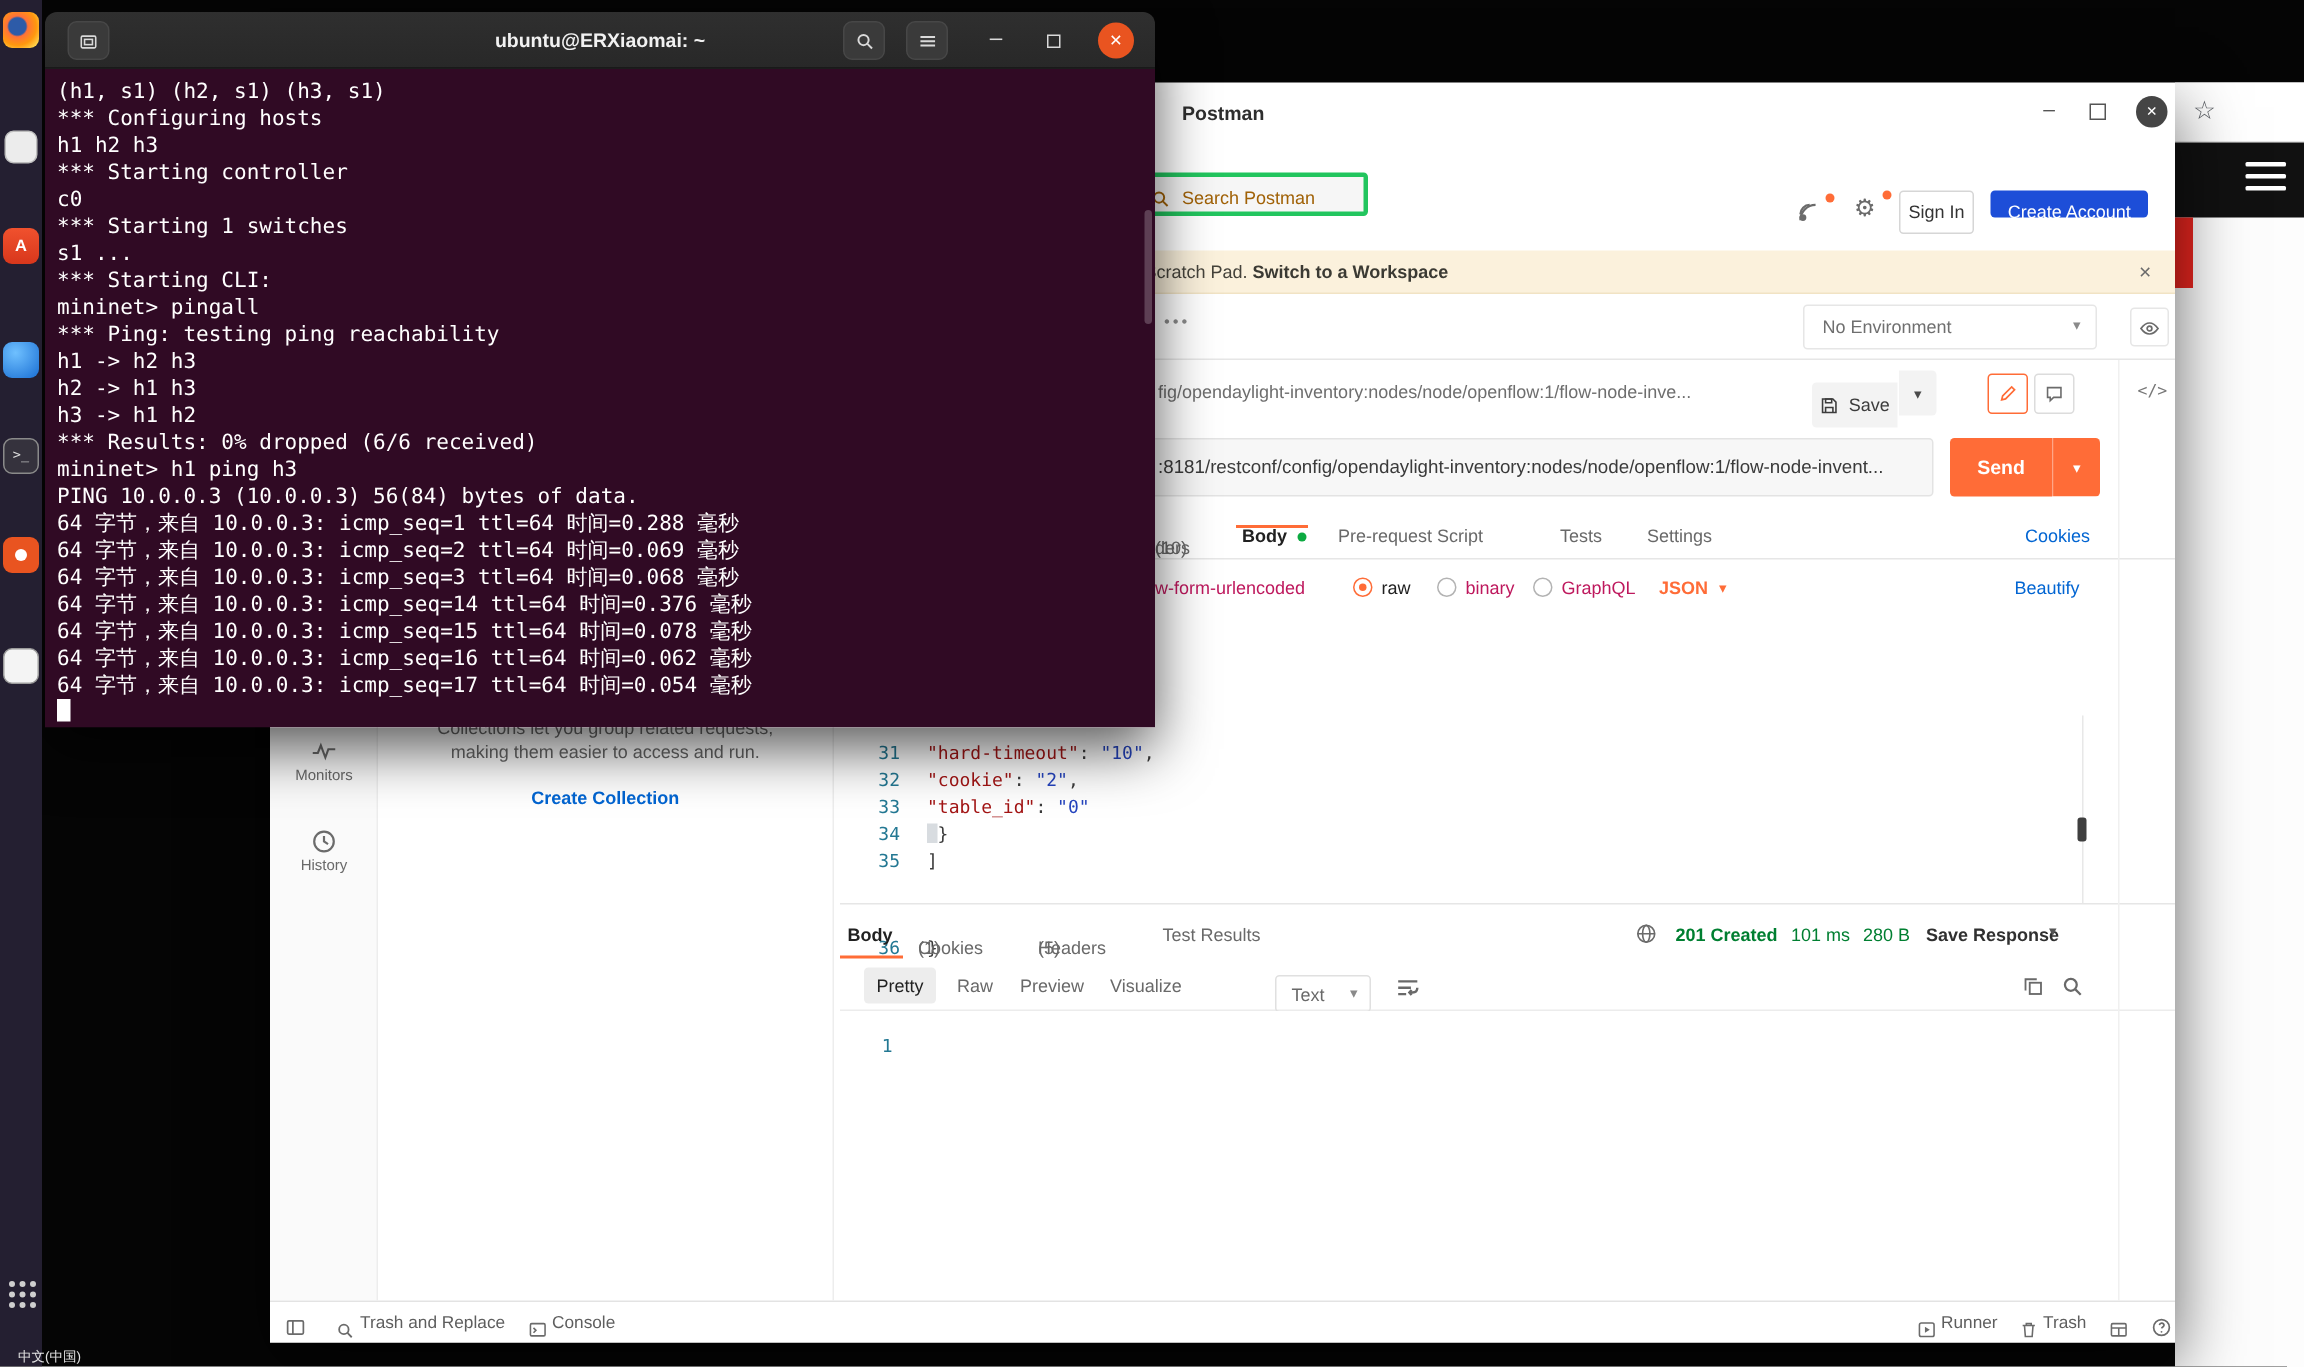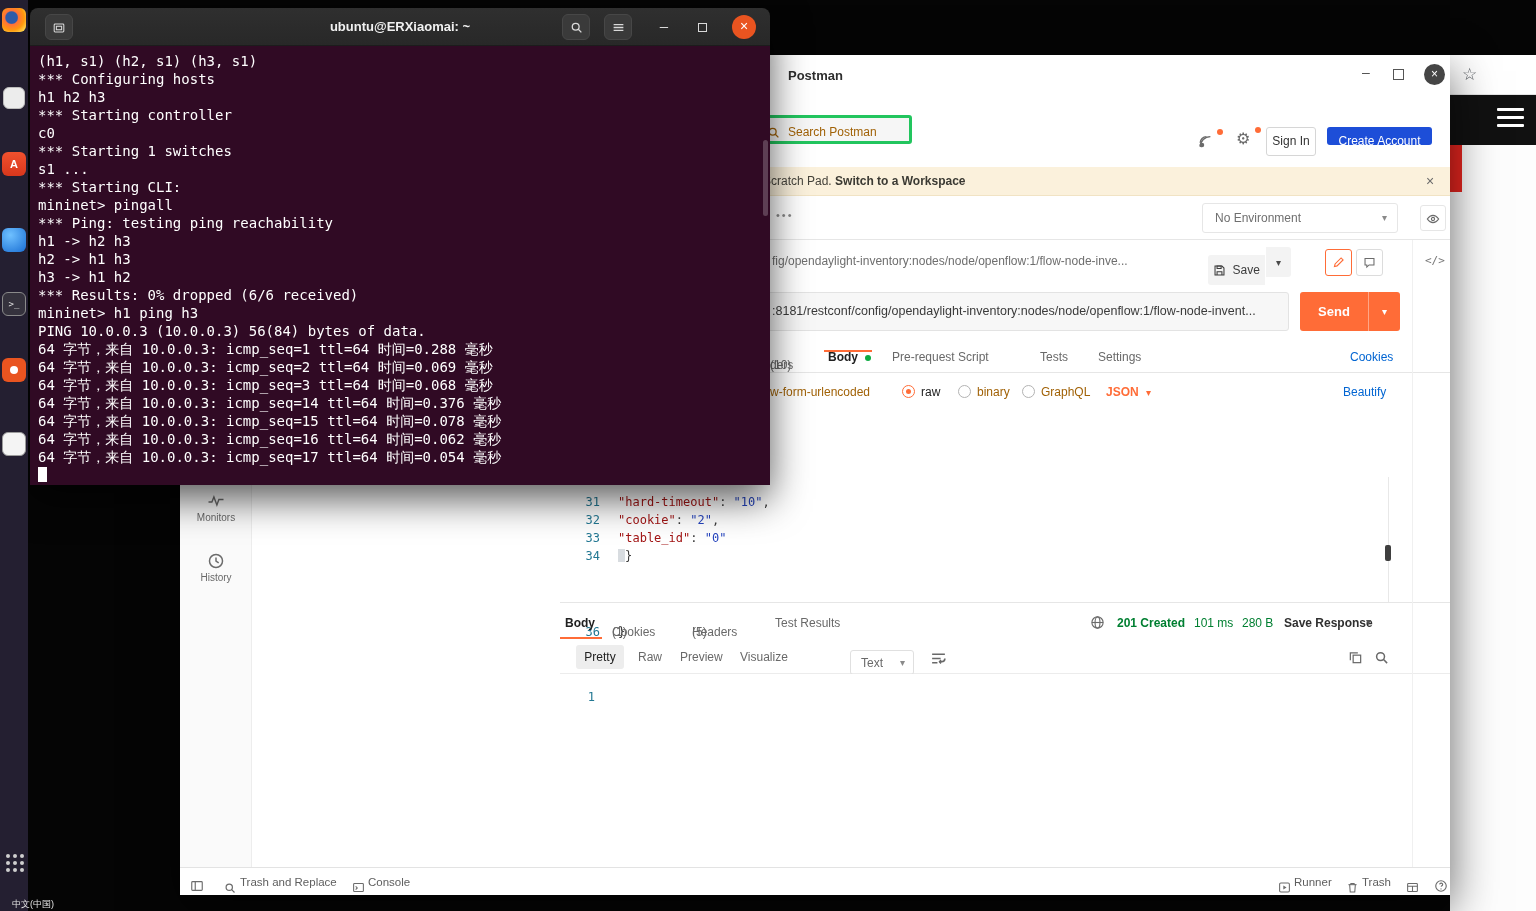--- a/index.html
+++ b/index.html
@@ -86,21 +86,21 @@
 
   .reqtabs{left:380px;top:287px;width:890px;height:31px;border-bottom:1px solid #e6e6e6}
   .reqtabs span{position:absolute;top:8px;color:#696969}
   .gcount{color:#007f31}
   .tab-on{color:#212121!important;font-weight:bold}
   .gdot{position:absolute;width:6px;height:6px;border-radius:50%;background:#0caa41}
   .uline{position:absolute;height:2px;background:#ff6c37;bottom:-1px}
   .link{color:#0265d2!important}
 
   .btrow{left:380px;top:320px;width:890px;height:36px}
-  .btrow span{position:absolute;top:10px;color:#a16207}
+  .btrow span{position:absolute;top:10px;color:#be185d}
   .radio{position:absolute;top:12px;width:13px;height:13px;border-radius:50%;border:1.5px solid #b3b3b3}
   .radio.on{border-color:#ff6c37}
   .radio.on::after{content:"";display:block;width:5px;height:5px;border-radius:50%;background:#ff6c37;margin:2.5px auto}
   .fmt{color:#ff6c37!important;font-weight:bold}
 
   .editor{left:380px;top:367px;width:835px;height:180px;background:#fff;font-family:"DejaVu Sans Mono","Liberation Mono",monospace;font-size:12px}
   .edrow{position:absolute;left:0;width:100%;height:18px;line-height:18px}
   .ednum{display:inline-block;width:40px;text-align:right;color:#237893}
   .edcode{position:absolute;left:58px;top:0}
   .tk-key{color:#a31515}
@@ -260,20 +260,21 @@
     <span class="fmt" style="left:546px">JSON</span>
     <span class="fmt chev" style="left:586px;top:12px">▾</span>
     <span class="link" style="left:783px">Beautify</span>
   </div>
 
   <div class="abs editor">
       <div class="edrow" style="top: 71px;"><span class="ednum">31</span><span class="edcode"><span class="tk-key">"hard-timeout"</span><span class="tk-pun">: </span><span class="tk-str">"10"</span><span class="tk-pun">,</span></span></div>
       <div class="edrow" style="top: 89px;"><span class="ednum">32</span><span class="edcode"><span class="tk-key">"cookie"</span><span class="tk-pun">: </span><span class="tk-str">"2"</span><span class="tk-pun">,</span></span></div>
       <div class="edrow" style="top: 107px;"><span class="ednum">33</span><span class="edcode"><span class="tk-key">"table_id"</span><span class="tk-pun">: </span><span class="tk-str">"0"</span></span></div>
       <div class="edrow" style="top: 125px;"><span class="ednum">34</span><span class="edcode"><span class="tk-box"> </span><span class="tk-pun">}</span></span></div>
+      <div class="edrow" style="top: 143px;"><span class="ednum">35</span><span class="edcode"><span class="tk-pun">]</span></span></div>
       <div class="edrow" style="top: 161px; margin-top: 40px;"><span class="ednum">36</span><span class="edcode"><span class="tk-pun">}</span></span></div>
     </div>
   <div class="abs ed-track"></div>
   <div class="abs ed-thumb"></div>
 
   <div class="abs divider"></div>
 
   <div class="abs respmeta">
     <span style="left:5px" class="tab-on">Body</span>
     <span class="uline" style="left:0;width:42px;top:30px;height:2px"></span>
@@ -341,20 +342,25 @@
         <path d="M1.5 10h3.4l2-5 3 8 2-5.5h4.6"></path>
       </svg>
     <span class="lbl" style="top:272px">Monitors</span>
     <svg class="svgi" style="top:312px" width="18" height="18" viewBox="0 0 16 16" fill="none" stroke="currentColor" stroke-width="1.3">
         <circle cx="8" cy="8" r="5.8"></circle>
         <path d="M8 4.8V8l2.4 1.6"></path>
       </svg>
     <span class="lbl" style="top:332px">History</span>
   </div>
 
+  <div class="abs collpane">
+    <div style="top:238px">Collections let you group related requests,</div>
+    <div style="top:254px">making them easier to access and run.</div>
+    <div style="top:285px" class="cc">Create Collection</div>
+  </div>
 
   <div class="abs botbar">
     <span class="svgi" style="left:10px;top:7px">
       <svg width="14" height="14" viewBox="0 0 16 16" fill="none" stroke="currentColor" stroke-width="1.3">
           <rect x="2" y="3" width="12" height="10" rx="1"></rect>
           <path d="M6 3v10"></path>
         </svg>
     </span>
     <span class="svgi" style="left:44px;top:8px">
       <svg width="12" height="12" viewBox="0 0 16 16">

